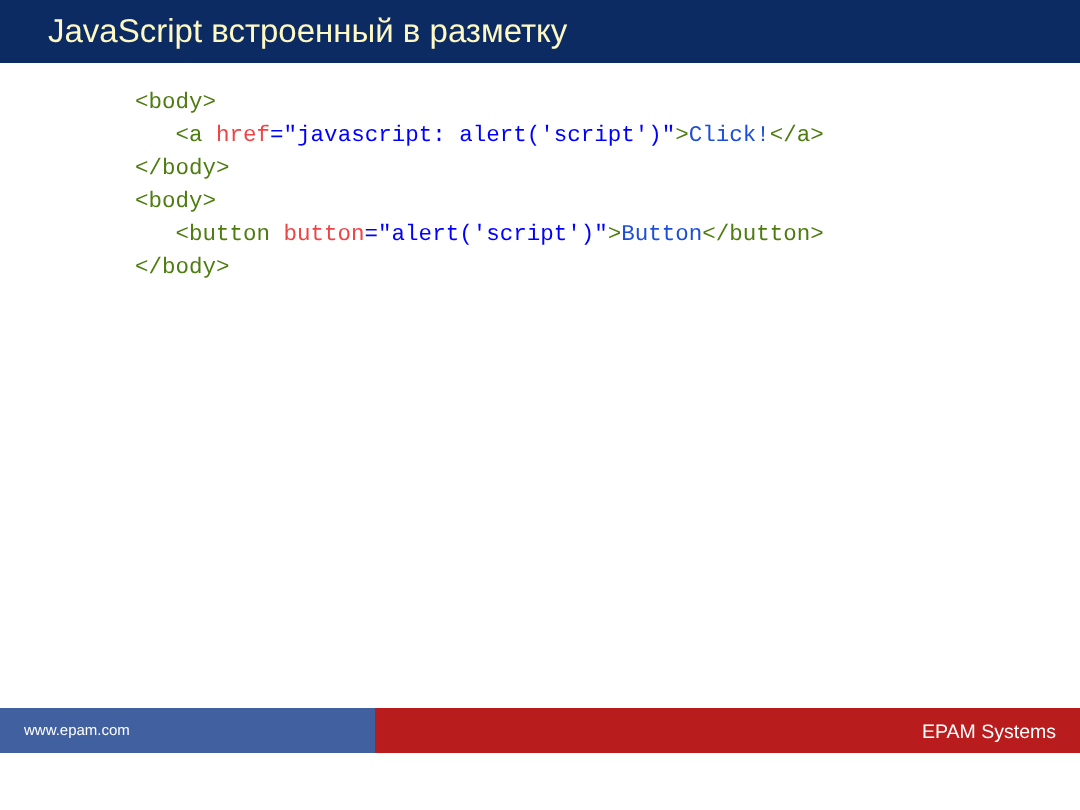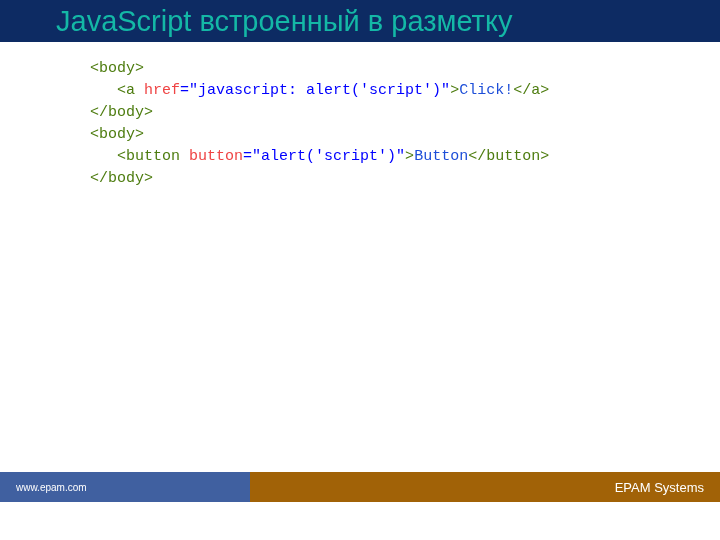--- a/index.html
+++ b/index.html
@@ -23,24 +23,23 @@
     left: 0;
     right: 0;
     height: 42px;
     background: #0d2b63;
     display: flex;
     align-items: center;
     padding-left: 32px;
     box-sizing: border-box;
   }
   .title-text {
-    color: #14b8a6;
-    font-size: 29px;
+    color: #fef9c3;
+    font-size: 22px;
     font-weight: 400;
-    margin-left: 24px;
   }
   .code-block {
     position: absolute;
     top: 58px;
     left: 90px;
     font-family: "Courier New", monospace;
     font-size: 15px;
     line-height: 22px;
     white-space: pre;
   }
@@ -63,21 +62,21 @@
     background: #4060a0;
     color: #ffffff;
     font-size: 10px;
     display: flex;
     align-items: center;
     padding-left: 16px;
     box-sizing: border-box;
   }
   .footer-right {
     flex: 1;
-    background: #a16207;
+    background: #b91c1c;
     color: #ffffff;
     font-size: 13px;
     display: flex;
     align-items: center;
     justify-content: flex-end;
     padding-right: 16px;
     box-sizing: border-box;
   }
 </style>
 </head>

